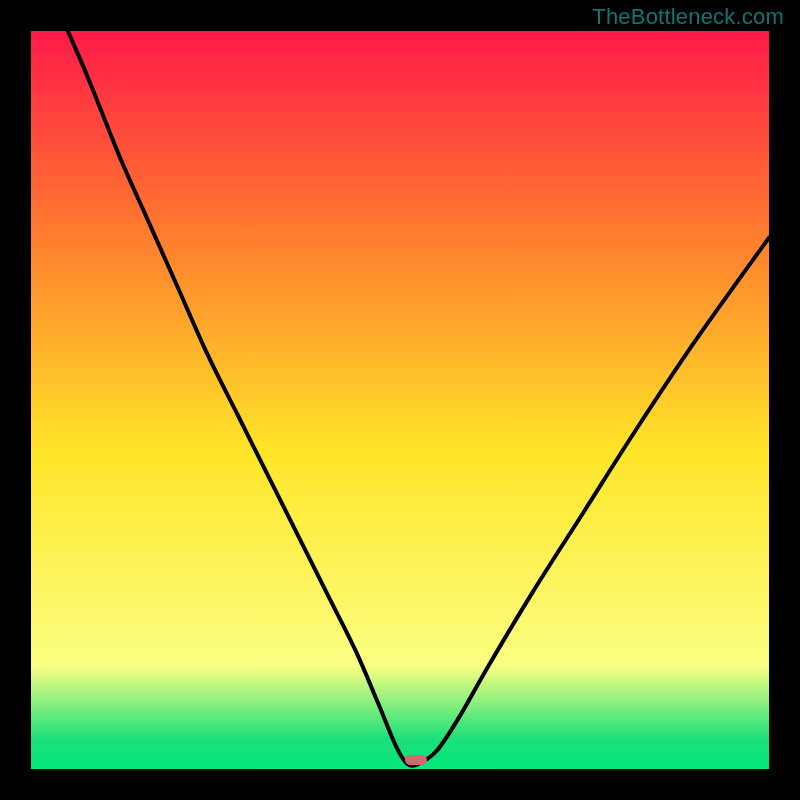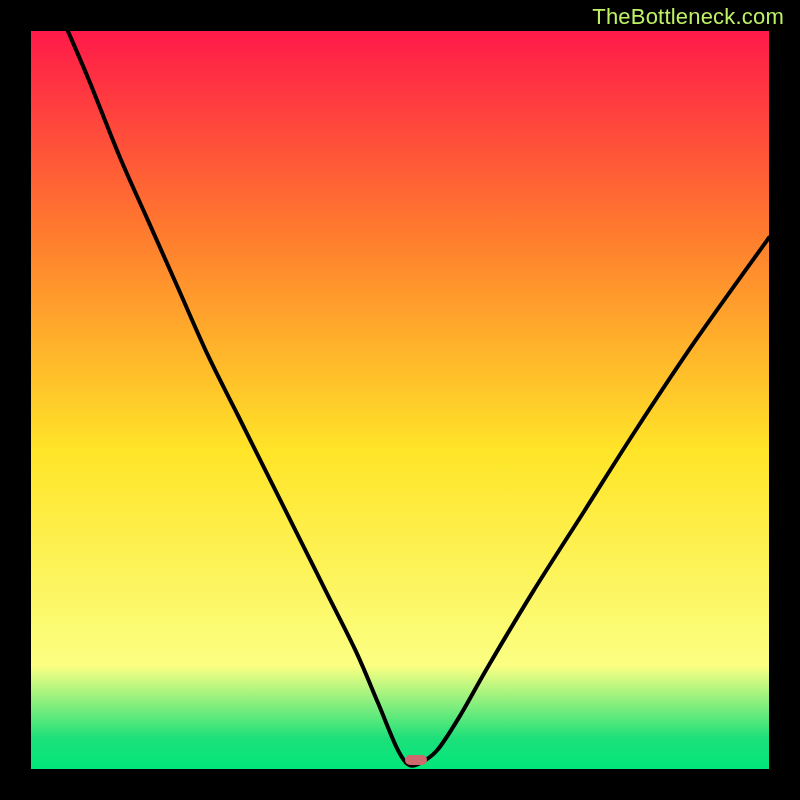--- a/index.html
+++ b/index.html
@@ -13,21 +13,21 @@
   .frame {
     position: relative;
     width: 800px;
     height: 800px;
     background: #000;
   }
   .attribution {
     position: absolute;
     top: 4px;
     right: 16px;
-    color: #bef264;
+    color: #0f766e;
     font-size: 22px;
     font-weight: 500;
     letter-spacing: 0.2px;
     z-index: 3;
   }
   .plot {
     position: absolute;
     left: 31px;
     top: 31px;
     width: 738px;

